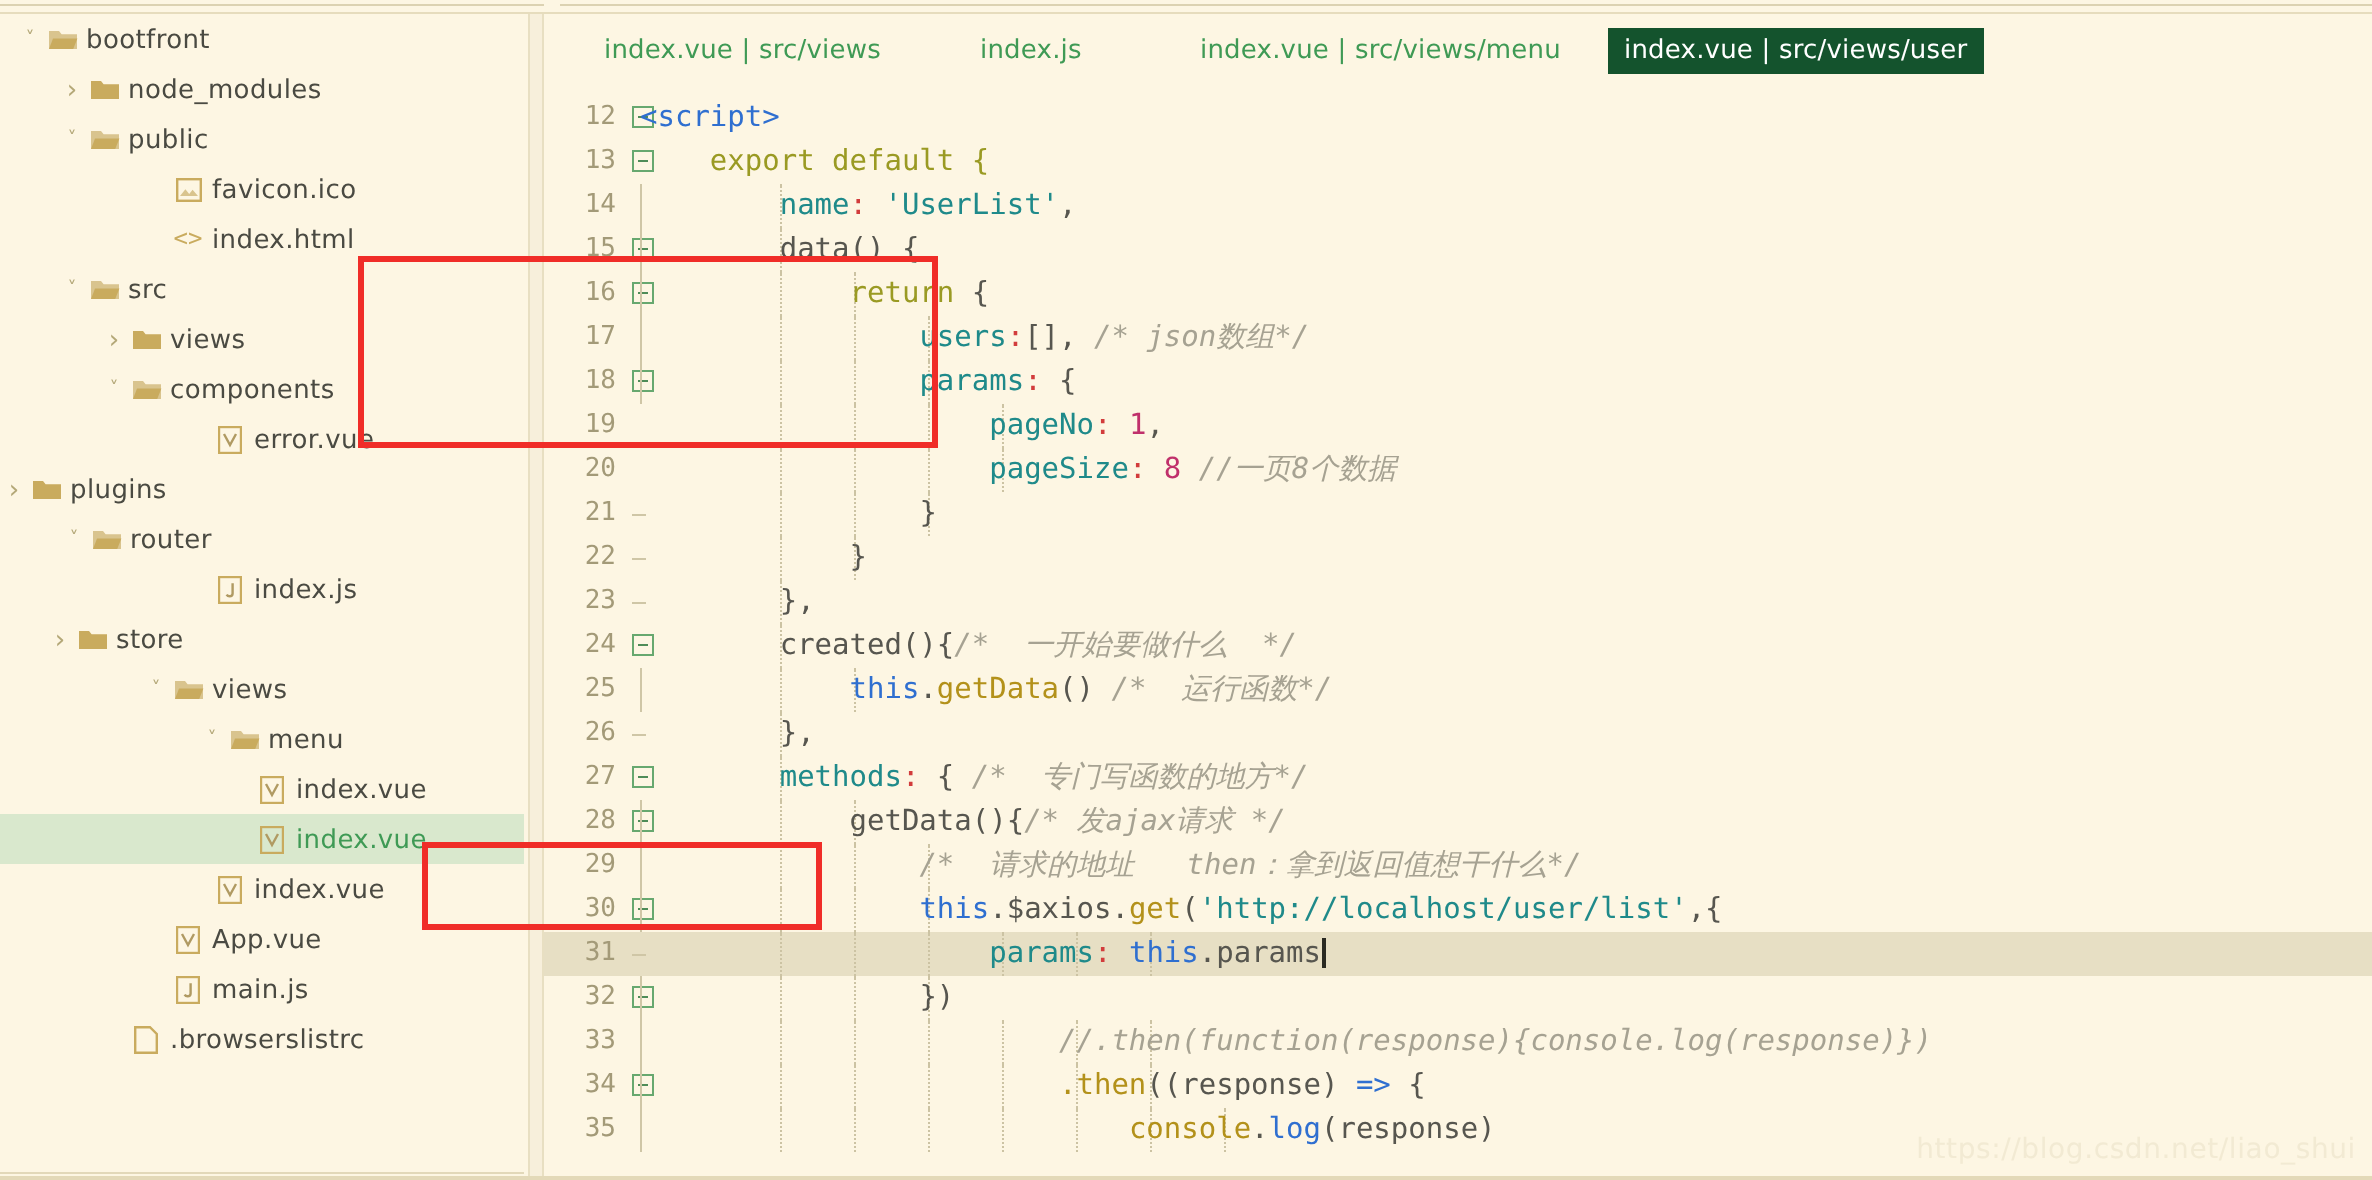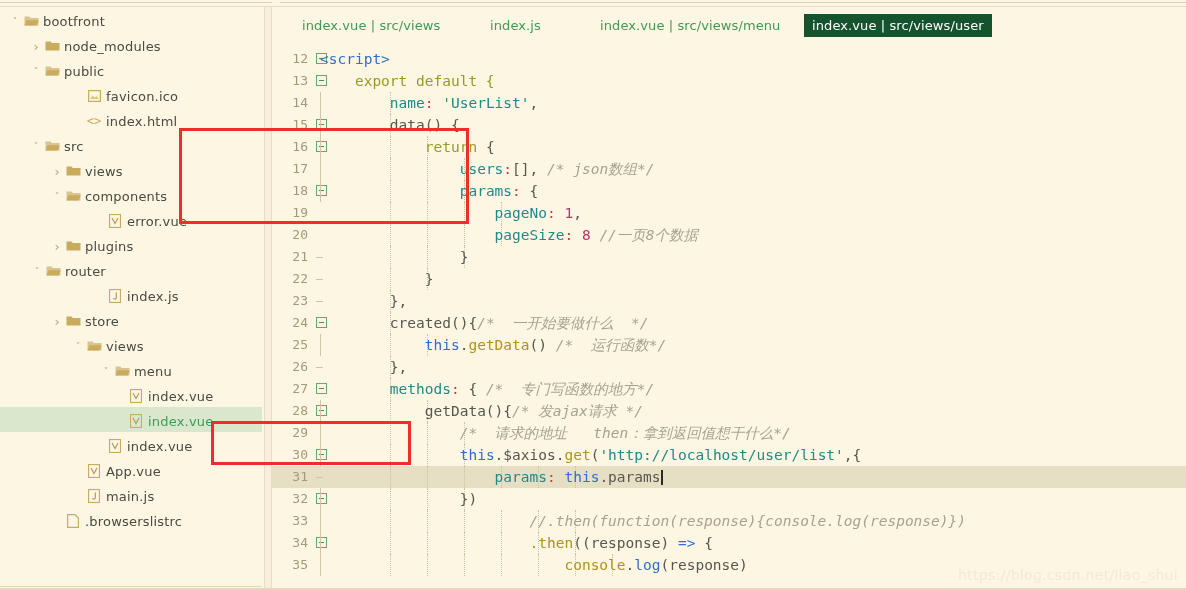--- a/index.html
+++ b/index.html
@@ -326,32 +326,32 @@
               <path d="M0.5 1.5h5l1.3 1.6H14.5v7.4H0.5z" fill="#c9ab5e"></path>
             </svg></span><span class="node-label">views</span></div>
         <div class="tree-row" style="padding-left: 50px;"><span class="twisty" style="font-size: 9px;">˅</span><span class="nicon"><svg width="15" height="12" viewBox="0 0 15 12">
               <path d="M0.5 1.5h5l1.3 1.6H14.5v7.4H0.5z" fill="#d9c48e"></path>
               <path d="M0.5 10.5l2-5.3h12.2l-2.1 5.3z" fill="#c9ab5e"></path>
             </svg></span><span class="node-label">components</span></div>
         <div class="tree-row" style="padding-left: 92px;"><span class="twisty none">&nbsp;</span><span class="nicon"><svg width="12" height="14" viewBox="0 0 12 14">
               <rect x="0.5" y="0.5" width="11" height="13" fill="none" stroke="#c9ab5e" stroke-width="1.2"></rect>
               <path d="M3 4l3 5.5L9 4" fill="none" stroke="#b09a62" stroke-width="1.2"></path>
             </svg></span><span class="node-label">error.vue</span></div>
-        <div class="tree-row" style="padding-left: 50px;"><span class="twisty" style="font-size: 13px;">›</span><span class="nicon"><svg width="15" height="12" viewBox="0 0 15 12">
+        <div class="tree-row" style=""><span class="twisty" style="font-size: 13px;">›</span><span class="nicon"><svg width="15" height="12" viewBox="0 0 15 12">
               <path d="M0.5 1.5h5l1.3 1.6H14.5v7.4H0.5z" fill="#c9ab5e"></path>
             </svg></span><span class="node-label">plugins</span></div>
         <div class="tree-row" style="padding-left: 30px;"><span class="twisty" style="font-size: 9px;">˅</span><span class="nicon"><svg width="15" height="12" viewBox="0 0 15 12">
               <path d="M0.5 1.5h5l1.3 1.6H14.5v7.4H0.5z" fill="#d9c48e"></path>
               <path d="M0.5 10.5l2-5.3h12.2l-2.1 5.3z" fill="#c9ab5e"></path>
             </svg></span><span class="node-label">router</span></div>
         <div class="tree-row" style="padding-left: 92px;"><span class="twisty none">&nbsp;</span><span class="nicon"><svg width="12" height="14" viewBox="0 0 12 14">
               <rect x="0.5" y="0.5" width="11" height="13" fill="none" stroke="#c9ab5e" stroke-width="1.2"></rect>
               <path d="M7.3 3.6v5.1c0 1-.6 1.4-1.5 1.4-.7 0-1.2-.3-1.5-.8" fill="none" stroke="#b09a62" stroke-width="1.2"></path>
             </svg></span><span class="node-label">index.js</span></div>
-        <div class="tree-row" style="padding-left: 50px;"><span class="twisty" style="font-size: 13px;">›</span><span class="nicon"><svg width="15" height="12" viewBox="0 0 15 12">
+        <div class="tree-row" style="padding-left: 23px;"><span class="twisty" style="font-size: 13px;">›</span><span class="nicon"><svg width="15" height="12" viewBox="0 0 15 12">
               <path d="M0.5 1.5h5l1.3 1.6H14.5v7.4H0.5z" fill="#c9ab5e"></path>
             </svg></span><span class="node-label">store</span></div>
         <div class="tree-row" style="padding-left: 50px; margin-left: 21px;"><span class="twisty" style="font-size: 9px;">˅</span><span class="nicon"><svg width="15" height="12" viewBox="0 0 15 12">
               <path d="M0.5 1.5h5l1.3 1.6H14.5v7.4H0.5z" fill="#d9c48e"></path>
               <path d="M0.5 10.5l2-5.3h12.2l-2.1 5.3z" fill="#c9ab5e"></path>
             </svg></span><span class="node-label">views</span></div>
         <div class="tree-row" style="padding-left: 99px;"><span class="twisty" style="font-size: 9px;">˅</span><span class="nicon"><svg width="15" height="12" viewBox="0 0 15 12">
               <path d="M0.5 1.5h5l1.3 1.6H14.5v7.4H0.5z" fill="#d9c48e"></path>
               <path d="M0.5 10.5l2-5.3h12.2l-2.1 5.3z" fill="#c9ab5e"></path>
             </svg></span><span class="node-label">menu</span></div>

